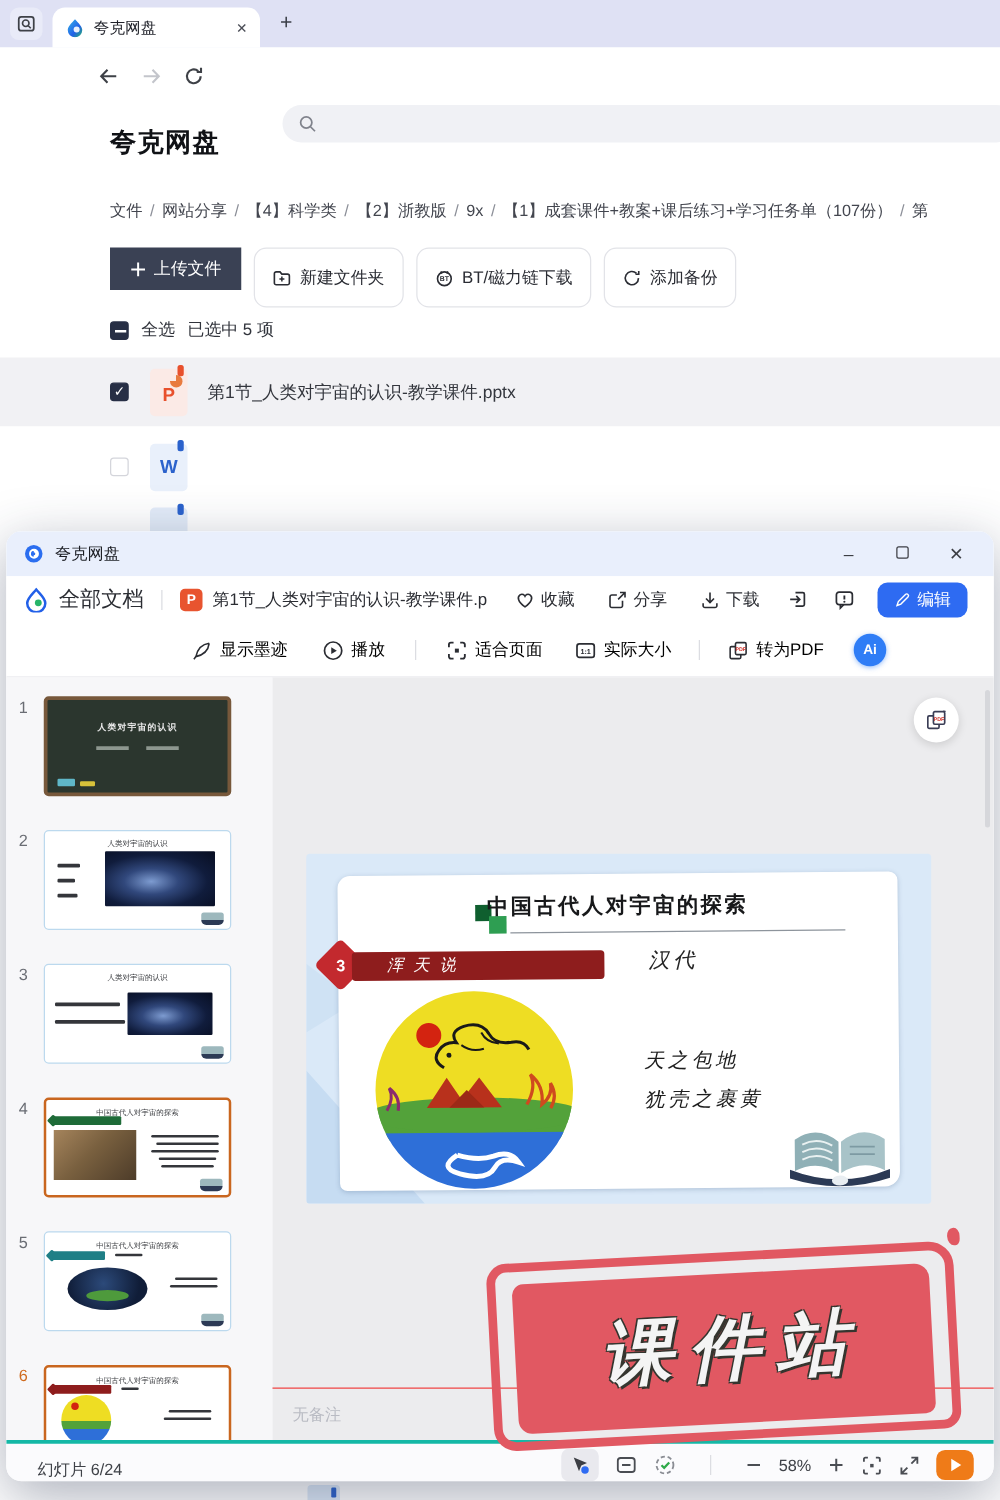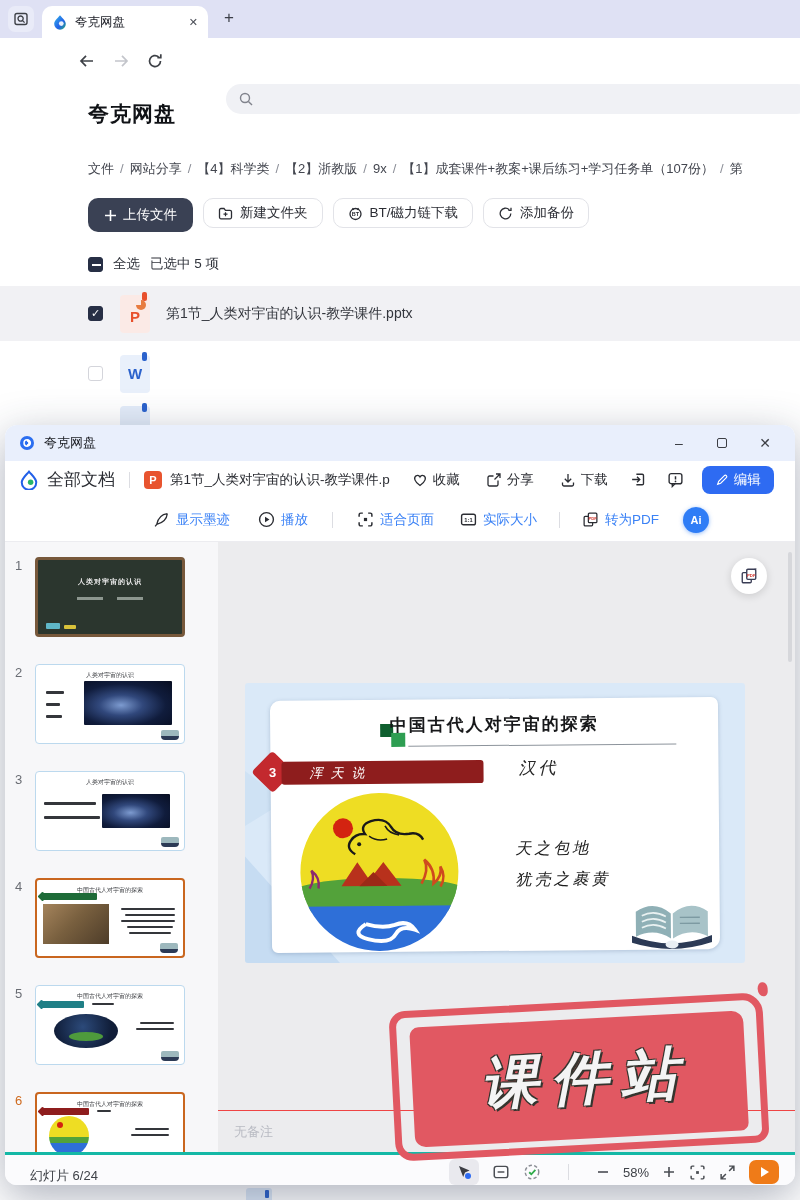--- a/index.html
+++ b/index.html
@@ -27,23 +27,23 @@
   .page-title { font-size:21px; font-weight:bold; color:#101216; letter-spacing:1px; }
   .ptabs { display:flex; margin-left:72px; gap:38px; }
   .ptab { font-size:15px; color:#9da0ab; }
   .ptab.active { color:#17181c; font-weight:bold; }
 
   .breadcrumb { position:absolute; left:88px; top:160px; width:712px; white-space:nowrap;
     overflow:hidden; font-size:13px; color:#43464f; }
   .crumb { color:#43464f; } .crumb-sep { color:#8b8e97; margin:0 6px; }
 
   .actionrow { position:absolute; left:88px; top:198px; display:flex; gap:10px; }
-  .btn-dark { height:34px; background:#3a4154; color:#fff; border-radius:10px; display:flex;
+  .btn-dark { height:34px; background:#3a4154; color:#fff; border-radius:0; display:flex;
     align-items:center; gap:6px; padding:0 16px; font-size:13.5px; }
-  .btn-line { height:30px; background:#fff; border:1px solid #e2e3e8; color:#2b2d34; border-radius:10px;
+  .btn-line { height:48px; background:#fff; border:1px solid #e2e3e8; color:#2b2d34; border-radius:10px;
     display:flex; align-items:center; gap:7px; padding:0 14px; font-size:13.5px; }
 
   .selectrow { position:absolute; left:88px; top:255px; display:flex; align-items:center; gap:10px;
     font-size:13.5px; color:#30333b; }
   .cb { width:15px; height:15px; border-radius:3px; border:1px solid #d4d5db; background:#fff;
     position:relative; flex:0 0 auto; }
   .cb.dark { background:#272f45; border-color:#272f45; }
   .cb .bar { position:absolute; left:3px; top:6.5px; width:9px; height:2px; background:#fff; }
   .cb .tick { position:absolute; left:2px; top:0px; color:#fff; font-size:11px; }
 
@@ -86,21 +86,21 @@
   .chip-ppt { width:18px; height:18px; border-radius:4px; background:#e8542f; color:#fff; font-size:11px;
     font-weight:bold; display:flex; align-items:center; justify-content:center; margin-right:8px; }
   .doc-name { font-size:13.5px; color:#2b2d33; max-width:228px; white-space:nowrap; overflow:hidden;
     text-overflow:ellipsis; }
   .tb-act { display:flex; align-items:center; gap:5px; font-size:13.5px; color:#2b2d33; }
   .edit-btn { width:72px; height:28px; background:#2e6bf2; border-radius:8px; color:#fff; font-size:13.5px;
     display:flex; align-items:center; justify-content:center; gap:5px; margin-left:18px; }
 
   .toolbar2 { position:absolute; left:0; top:73px; width:100%; height:44px; background:#fff;
     border-bottom:1px solid #ececf0; display:flex; align-items:center; padding-left:148px; }
-  .tb2 { display:flex; align-items:flex-start; gap:6px; font-size:13.5px; color:#3b82f6; }
+  .tb2 { display:flex; align-items:flex-end; gap:6px; font-size:13.5px; color:#000000; }
   .ai-btn { width:26px; height:26px; border-radius:50%; background:#2f7df6; color:#fff; font-size:11px;
     font-weight:bold; display:flex; align-items:center; justify-content:center; margin-left:24px;
     box-shadow:0 1px 4px rgba(47,125,246,.5); }
 
   .content { position:absolute; left:0; top:117px; width:790px; height:610px; }
   .rail { position:absolute; left:0; top:0; width:213px; height:610px; background:#f7f7f9;
     overflow:hidden; padding-top:15px; }
   .titem { display:flex; padding-left:10px; margin-bottom:27px; }
   .tnum { width:20px; font-size:13px; color:#6a6d74; padding-top:1px; }
   .tnum.cur { color:#cf6a1e; }

